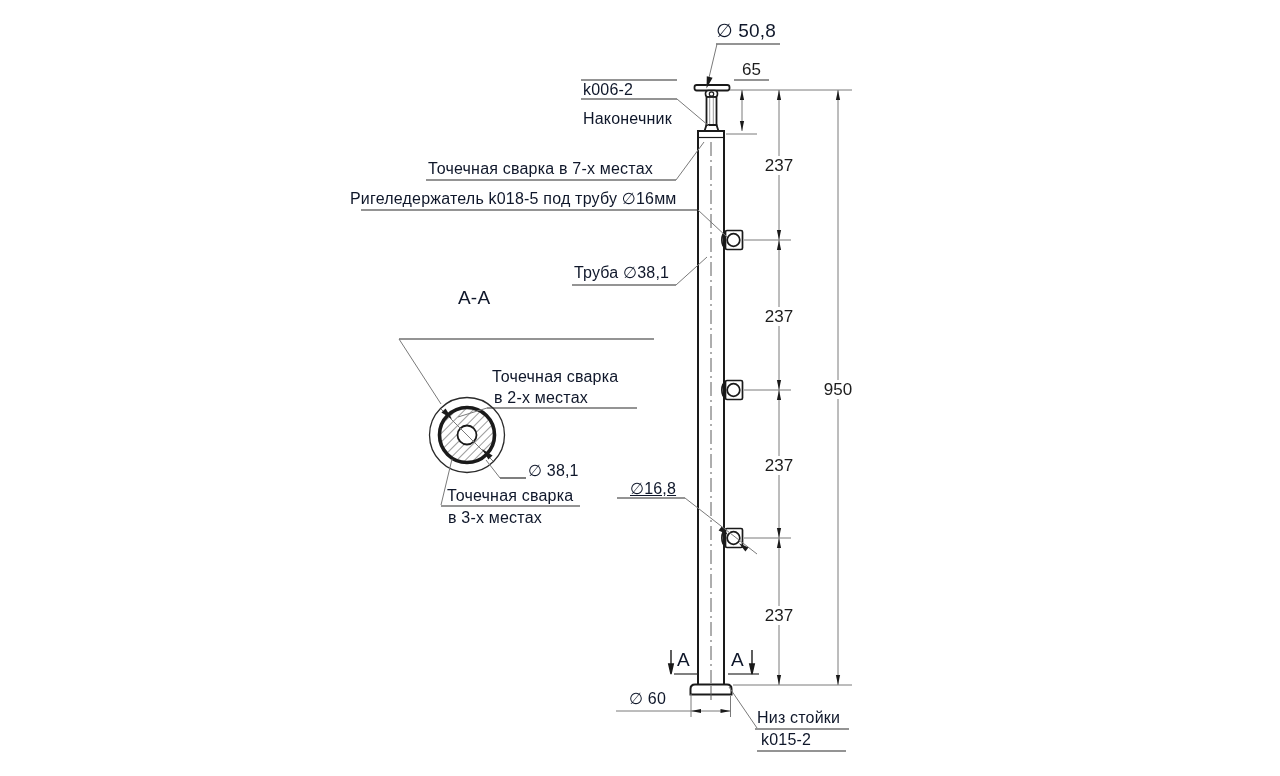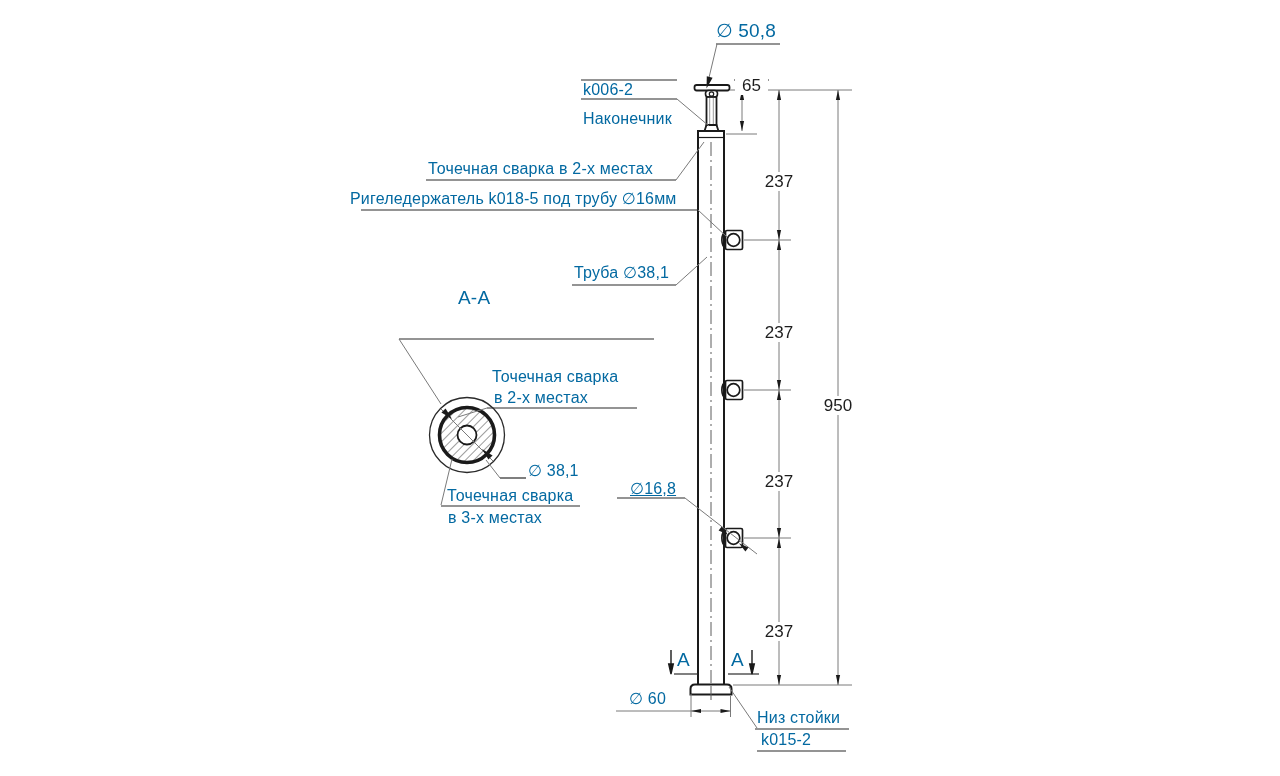--- a/index.html
+++ b/index.html
@@ -1,21 +1,21 @@
 <!DOCTYPE html>
 <html><head>
 <meta charset="utf-8">
 <style>
   html,body{margin:0;padding:0;background:#fff;}
   #canvas{position:relative;width:1280px;height:776px;background:#ffffff;overflow:hidden;
           font-family:"Liberation Sans","DejaVu Sans",sans-serif;color:#1d1d1d;}
   #linework{position:absolute;left:0;top:0;}
-  .lbl{position:absolute;font-size:16px;line-height:19px;white-space:nowrap;color:#0369a1;letter-spacing:.2px;}
+  .lbl{position:absolute;font-size:16px;line-height:19px;white-space:nowrap;color:#0f172a;letter-spacing:.2px;}
   .dim{position:absolute;font-size:17px;line-height:19px;white-space:nowrap;color:#1d1d1d;background:#fff;
-       text-align:center;margin-top:16px;}
+       text-align:center;}
   .big{font-size:19px;}
   .rt{text-align:right;}
 </style>
 </head>
 <body>
 
 <div id="canvas">
 
   <svg id="linework" width="1280" height="776" viewBox="0 0 1280 776">
     <defs>
@@ -158,21 +158,21 @@
       <line x1="671" y1="650" x2="671" y2="666"></line>
       <polygon points="671,674 668.7,664 673.3,664"></polygon>
       <line x1="752" y1="650" x2="752" y2="666"></line>
       <polygon points="752,674 749.7,664 754.3,664"></polygon>
     </g>
   </svg>
 
   <div class="lbl big" style="left:716px;top:21px;">∅ 50,8</div>
   <div class="lbl" style="left:583px;top:61px;margin-top:48px;">Наконечник</div>
   <div class="lbl" style="left:583px;top:80px;">k006-2</div>
-  <div class="lbl" style="left:428px;top:159px;">Точечная сварка в 2-х местах</div>
+  <div class="lbl" style="left:428px;top:159px;">Точечная сварка в 7-х местах</div>
   <div class="lbl" style="left:350px;top:189px;">Ригеледержатель k018-5 под трубу ∅16мм</div>
   <div class="lbl" style="left:574px;top:263px;">Труба ∅38,1</div>
   <div class="lbl big" style="left:458px;top:288px;">А-А</div>
   <div class="lbl" style="left:492px;top:367px;">Точечная сварка</div>
   <div class="lbl" style="left:494px;top:388px;">в 2-х местах</div>
   <div class="lbl" style="left:528px;top:461px;">∅ 38,1</div>
   <div class="lbl" style="left:447px;top:486px;">Точечная сварка</div>
   <div class="lbl" style="left:448px;top:508px;">в 3-х местах</div>
   <div class="lbl" style="left:630px;top:479px;text-decoration:underline;">∅16,8</div>
   <div class="lbl big" style="left:677px;top:650px;">А</div>

